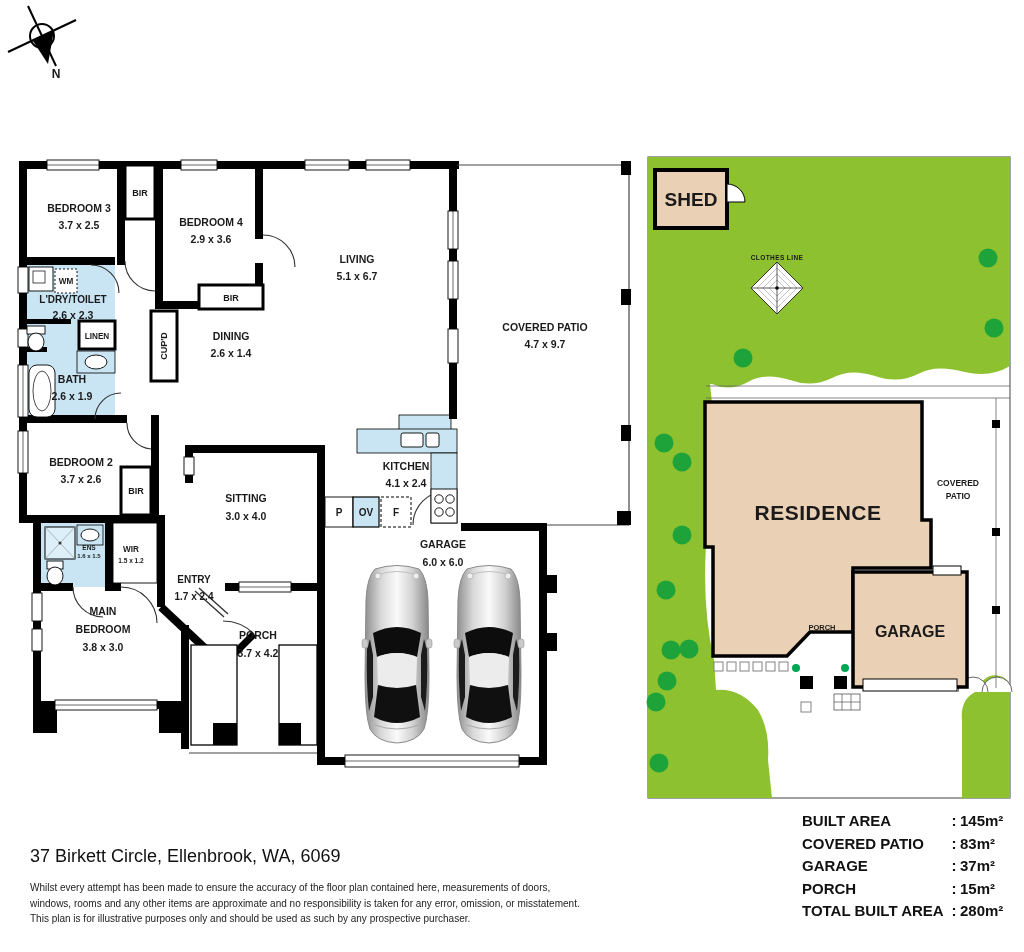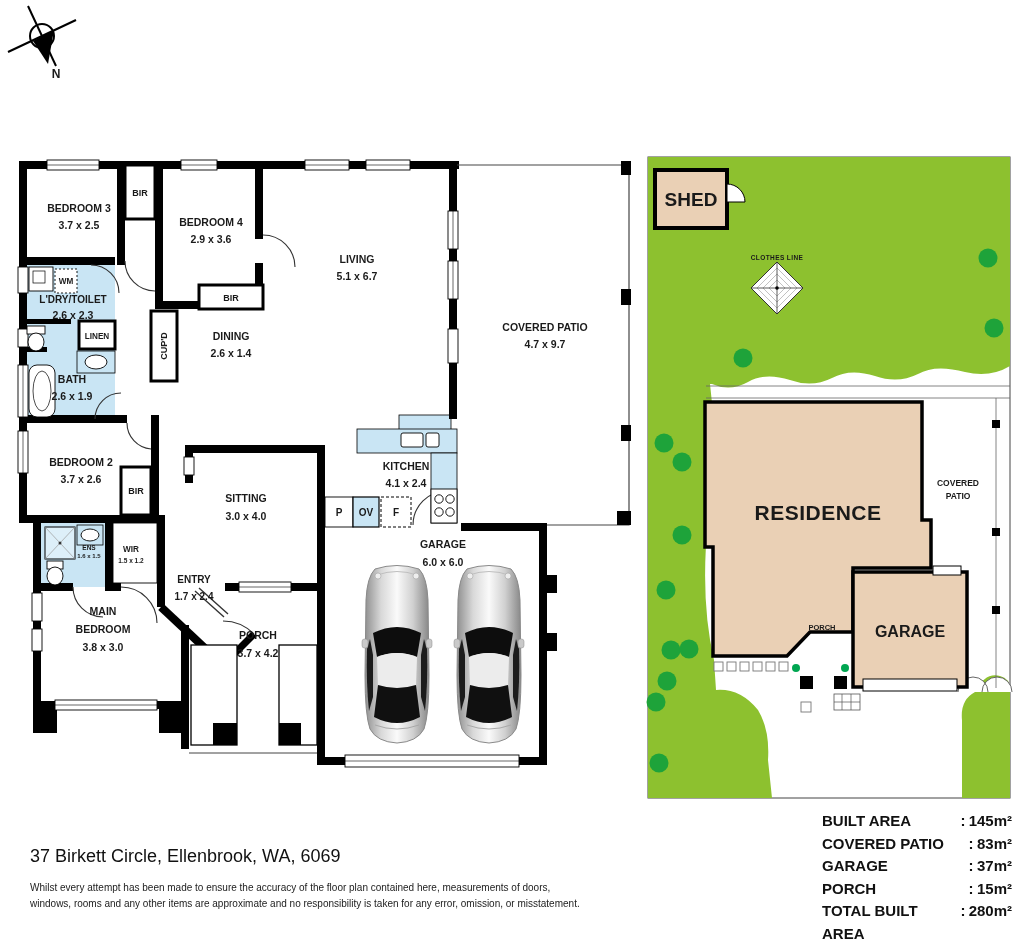--- a/index.html
+++ b/index.html
@@ -29,21 +29,21 @@
   .site-big{font-size:21px;letter-spacing:0.5px;text-anchor:middle;}
   .site-g{font-size:16px;text-anchor:middle;}
   .site-shed{font-size:19px;text-anchor:middle;}
   .site-sm{font-size:8.5px;text-anchor:middle;}
   .site-xs{font-size:7.5px;text-anchor:middle;}
   .site-cl{font-size:6.5px;text-anchor:middle;letter-spacing:0.4px;}
   #address{position:absolute;left:30px;top:846px;font-size:18px;color:#111;}
   #disclaimer{position:absolute;left:30px;top:880px;font-size:10px;line-height:15.5px;color:#222;}
   #areas{position:absolute;left:802px;top:810px;width:210px;color:#111;}
   #areas .title{font-size:15px;font-weight:bold;margin-bottom:4px;letter-spacing:0.2px;}
-  .arow{display:flex;font-size:15px;font-weight:bold;line-height:22.6px;margin-left:20px;}
+  .arow{display:flex;font-size:15px;font-weight:bold;line-height:22.6px;}
   .arow .lbl{width:146px;}
   .arow .sep{width:12px;text-align:center;}
   .arow .val{flex:1;}
 </style>
 </head>
 <body>
 
 <div class="page">
 
 <svg width="1024" height="805" viewBox="0 0 1024 805">
@@ -362,20 +362,21 @@
       <line x1="834" y1="702" x2="860" y2="702" stroke="#555" stroke-width="0.7"></line>
     </g>
   </g>
 </svg>
 
 <div id="address">37 Birkett Circle, Ellenbrook, WA, 6069</div>
 
 <div id="disclaimer">
   <div>Whilst every attempt has been made to ensure the accuracy of the floor plan contained here, measurements of doors,</div>
   <div>windows, rooms and any other items are approximate and no responsibility is taken for any error, omission, or misstatement.</div>
+  <div>This plan is for illustrative purposes only and should be used as such by any prospective purchaser.</div>
 </div>
 
 <div id="areas">
   <div class="arow">
     <span class="lbl">BUILT AREA</span>
         <span class="sep">:</span>
         <span class="val">145m²</span>
   </div>
   <div class="arow">
     <span class="lbl">COVERED PATIO</span>

